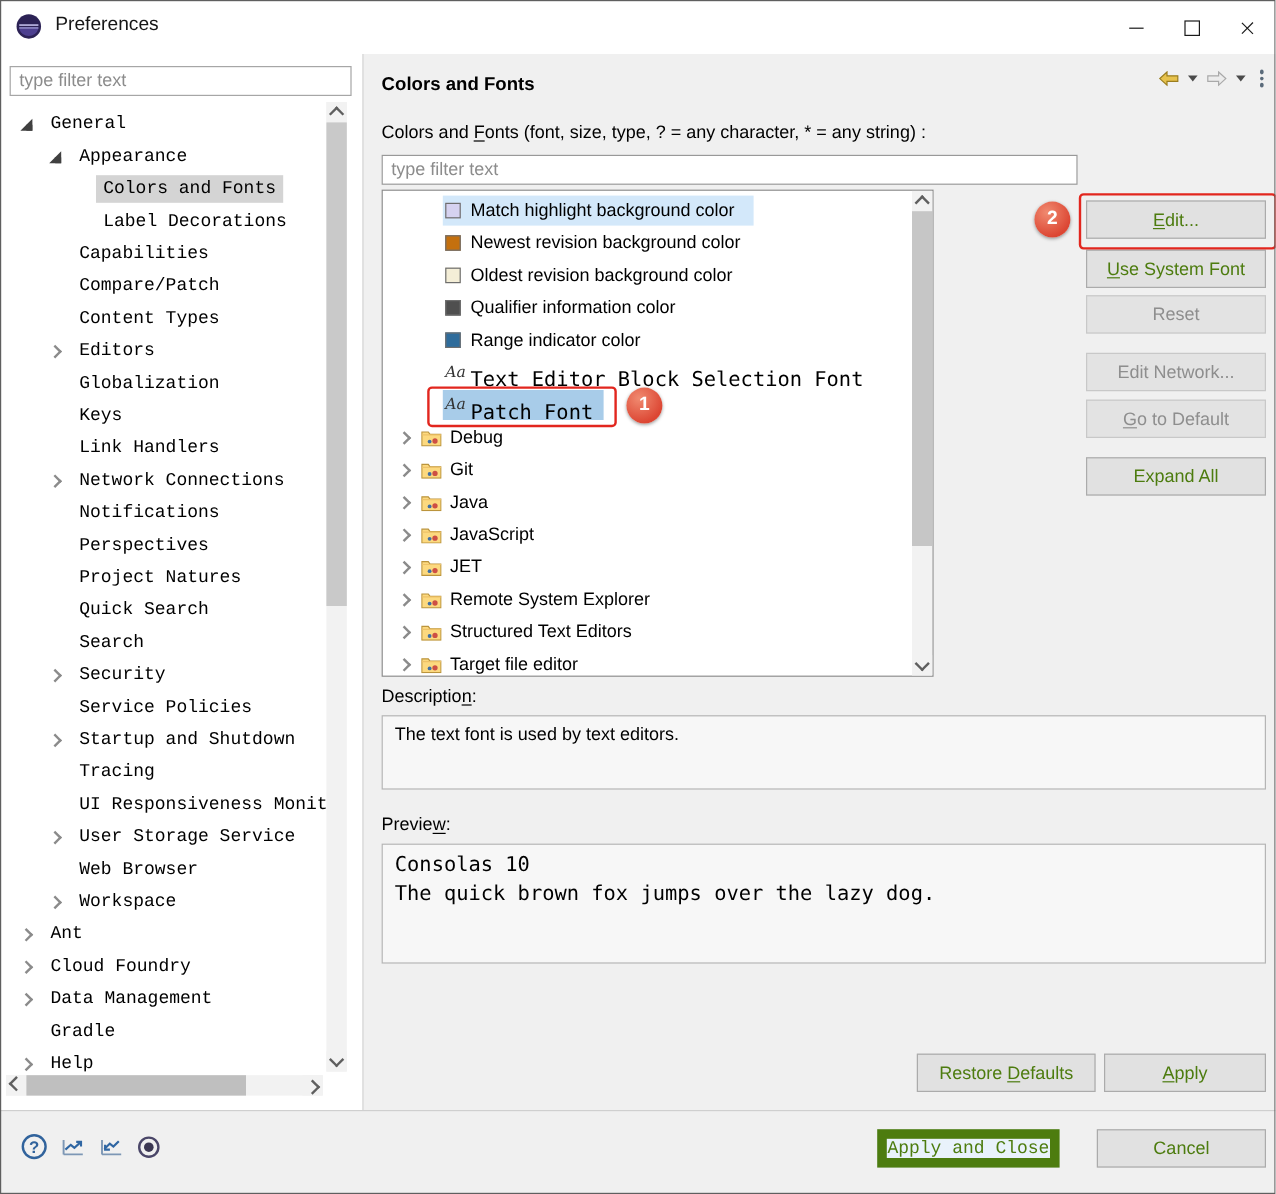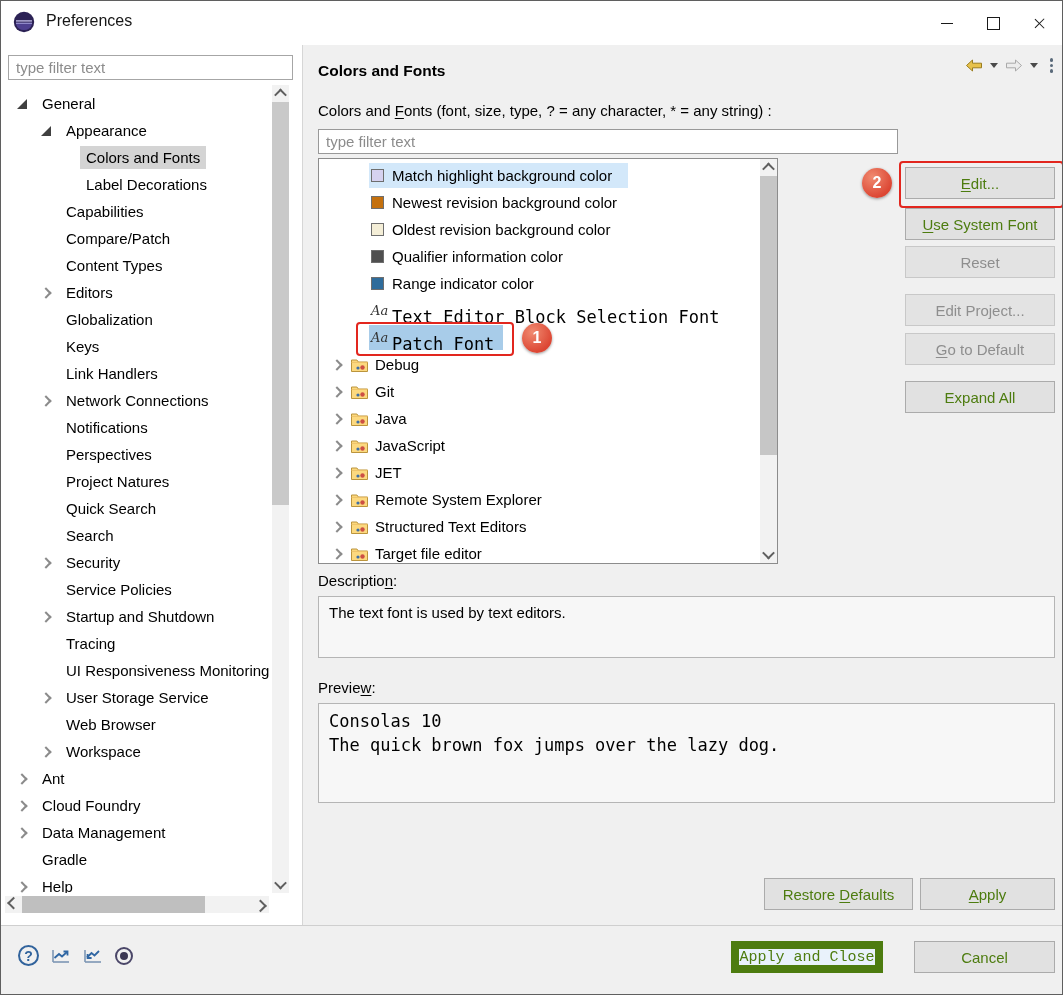--- a/index.html
+++ b/index.html
@@ -17,21 +17,21 @@
   .ic-max{width:11px;height:11px;border:1px solid #1a1a1a;}
   .ic-x{position:relative;width:13px;height:13px;}
   .ic-x::before,.ic-x::after{content:"";position:absolute;left:6px;top:0;width:1.4px;height:13px;background:#1a1a1a;}
   .ic-x::before{transform:rotate(45deg);} .ic-x::after{transform:rotate(-45deg);}
 
   
   .leftpane{position:absolute;left:0;top:45px;width:302px;height:880px;background:#fff;overflow:hidden;}
   .filter{position:absolute;left:8px;top:10px;width:285px;height:25px;border:1px solid #a6a6a6;
           padding:2px 7px;font:15px "Liberation Sans",sans-serif;color:#333;box-sizing:border-box;background:#fff;}
   input::placeholder{color:#8c8c8c;opacity:1;}
-  .tree{position:absolute;left:6px;top:40px;width:266px;height:808px;overflow:hidden;padding-top:5px;box-sizing:border-box;}
+  .tree{position:absolute;left:6px;top:40px;width:266px;height:808px;overflow:hidden;padding-top:5px;box-sizing:border-box;font-family:Liberation Mono, monospace;}
   .trow{height:27px;display:flex;align-items:center;white-space:nowrap;}
   .lvl0{padding-left:8px;}.lvl1{padding-left:32px;}.lvl2{padding-left:52px;}
   .tw{width:16px;height:16px;flex:none;margin-right:6px;position:relative;}
   .tw.col::before{content:"";position:absolute;left:4px;top:4px;width:6px;height:6px;
                   border-top:2px solid #8b8b8b;border-right:2px solid #8b8b8b;transform:rotate(45deg);}
   .tw.exp::before{content:"";position:absolute;left:3px;top:3px;width:0;height:0;
                   border:5px solid transparent;border-right-color:#404040;border-bottom-color:#404040;}
   .tlabel{padding:3px 6px;}
   .tlabel.sel{background:#d4d4d4;}
 
@@ -470,21 +470,21 @@
         </div>
     </div>
     <div class="annot-rect rect1"></div>
     <div class="annot-circle c1">1</div>
   </div>
 
   <div class="actions">
       <button class="btn act"><u>E</u>dit...</button>
       <button class="btn act"><u>U</u>se System Font</button>
       <button class="btn act" disabled="">Reset</button>
-      <button class="btn act" disabled="">Edit Project...</button>
+      <button class="btn act" disabled="">Edit Network...</button>
       <button class="btn act" disabled=""><u>G</u>o to Default</button>
       <button class="btn act">Expand All</button>
     </div>
   <div class="annot-rect rect2"></div>
   <div class="annot-circle c2">2</div>
 
   <div class="desclabel">Descriptio<u>n</u>:</div>
   <div class="descbox">
     <span>The text font is used by text editors.</span>
   </div>

